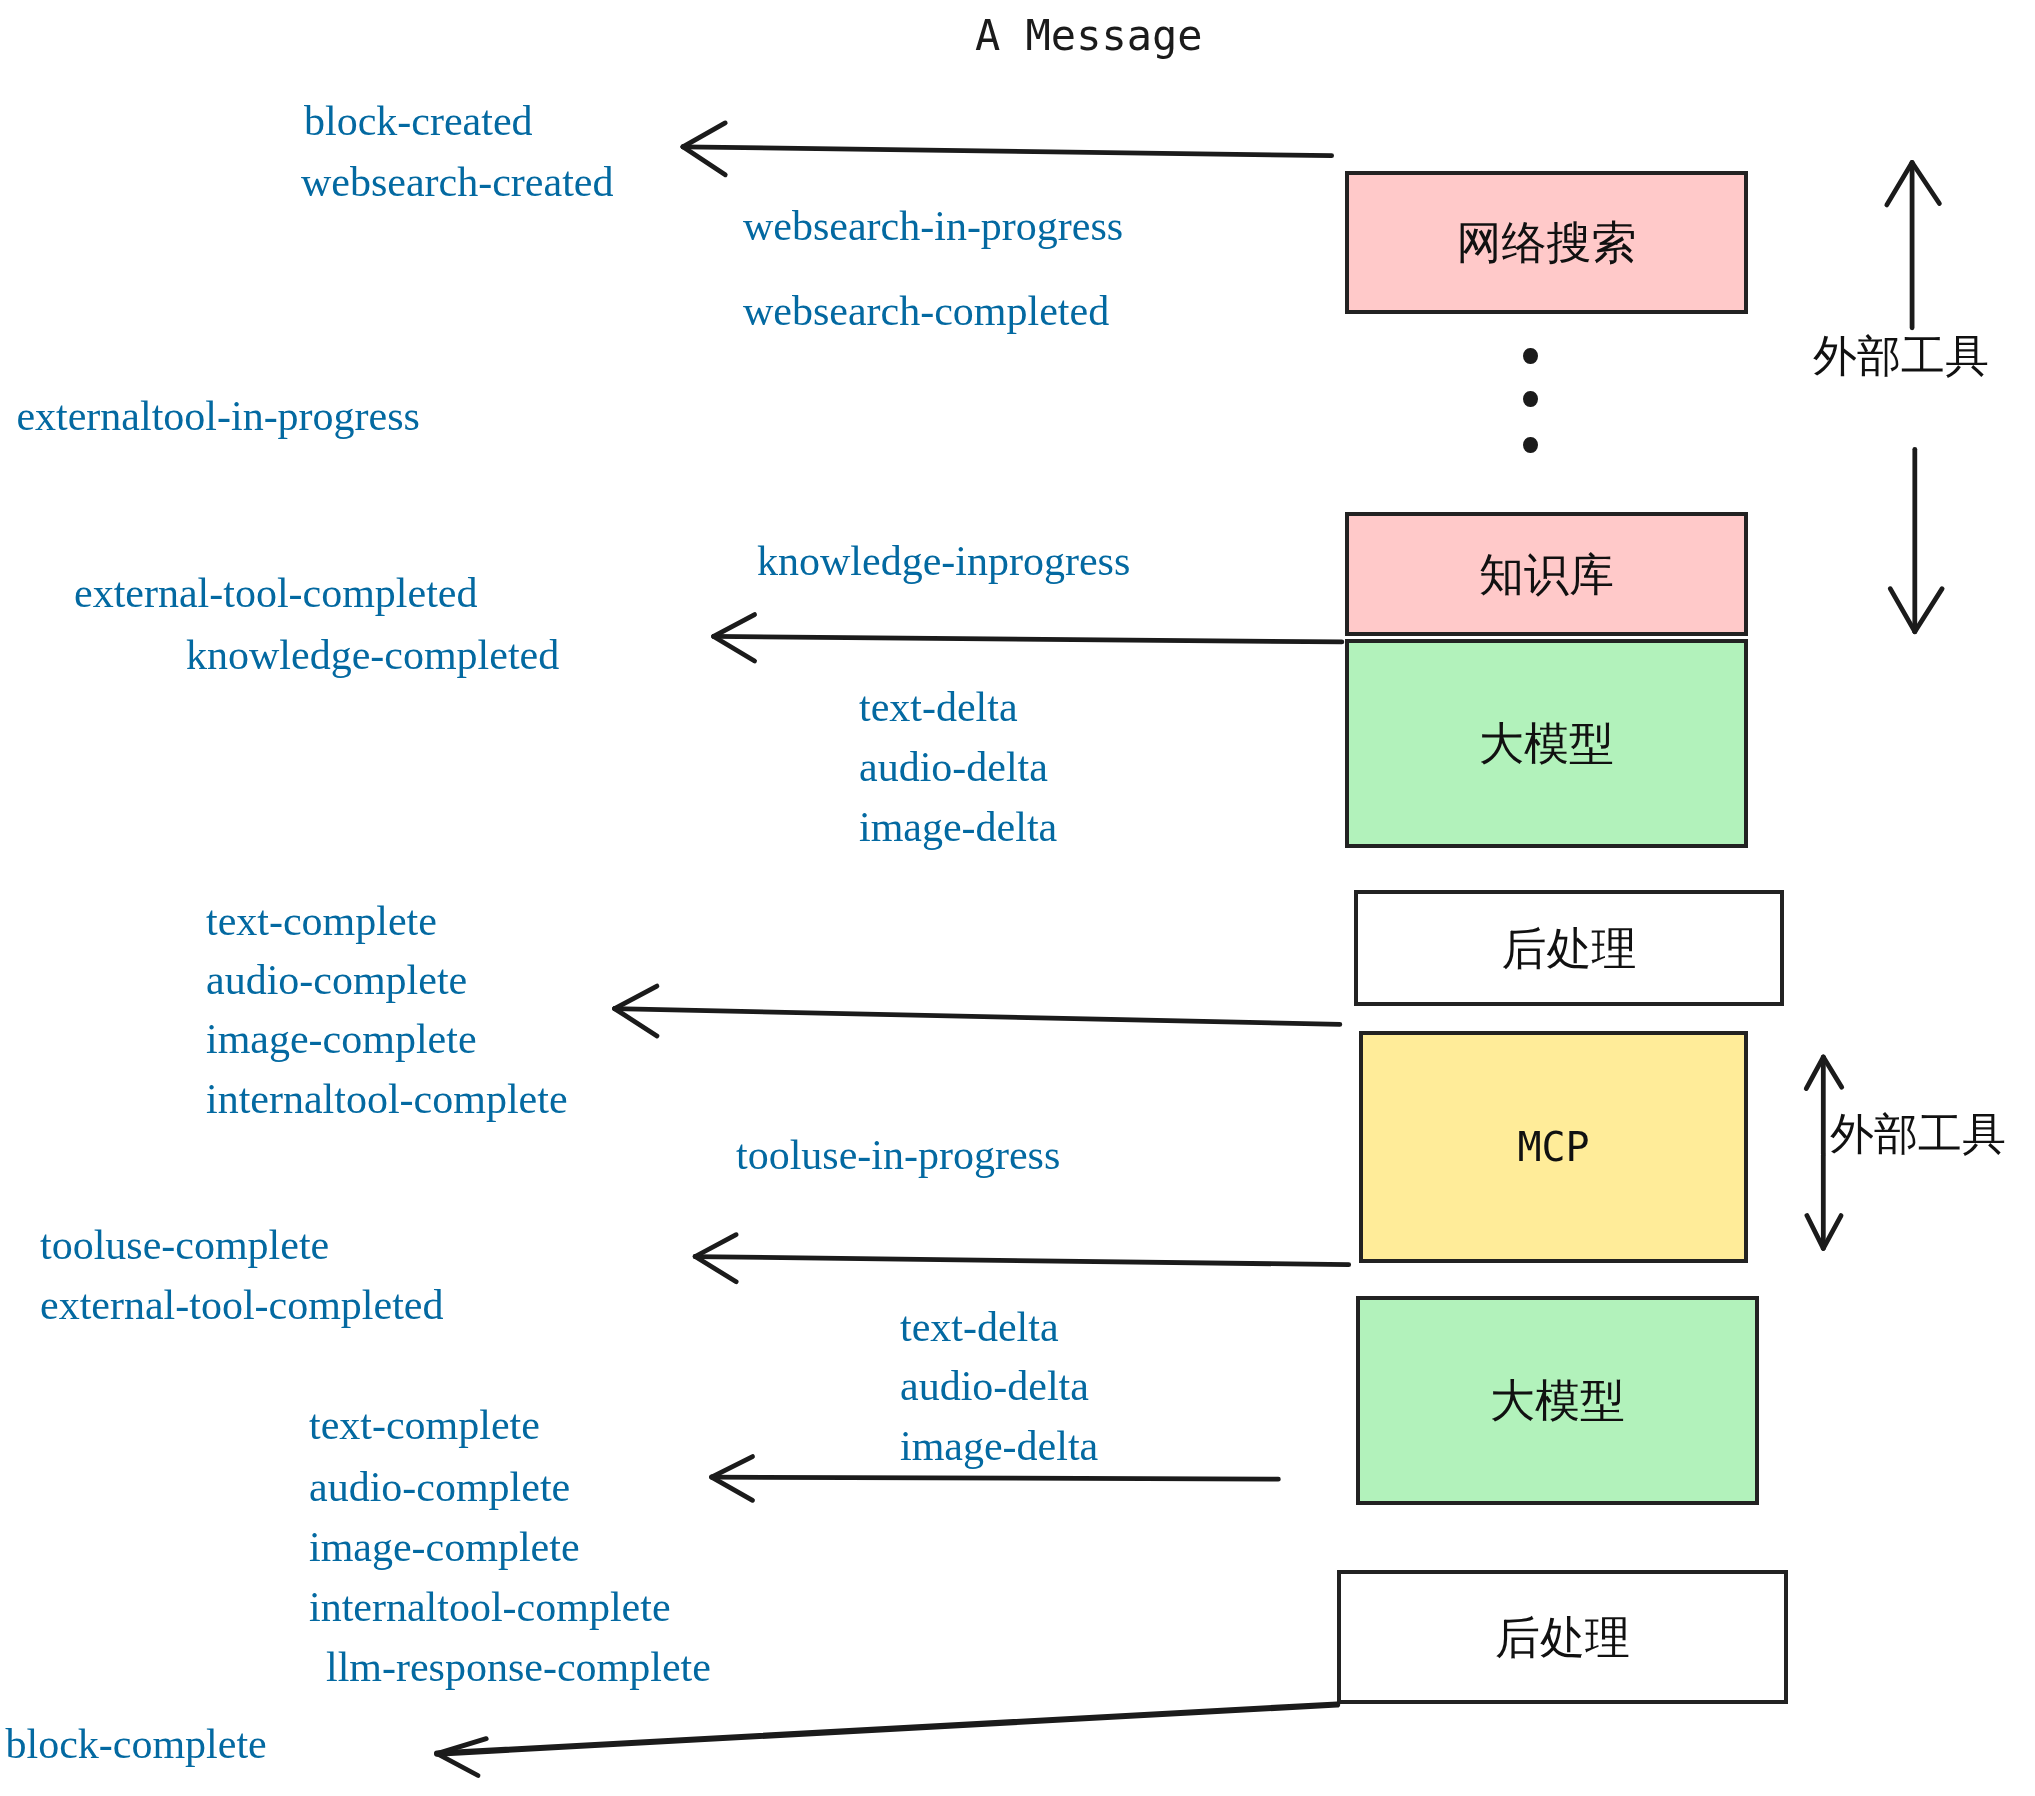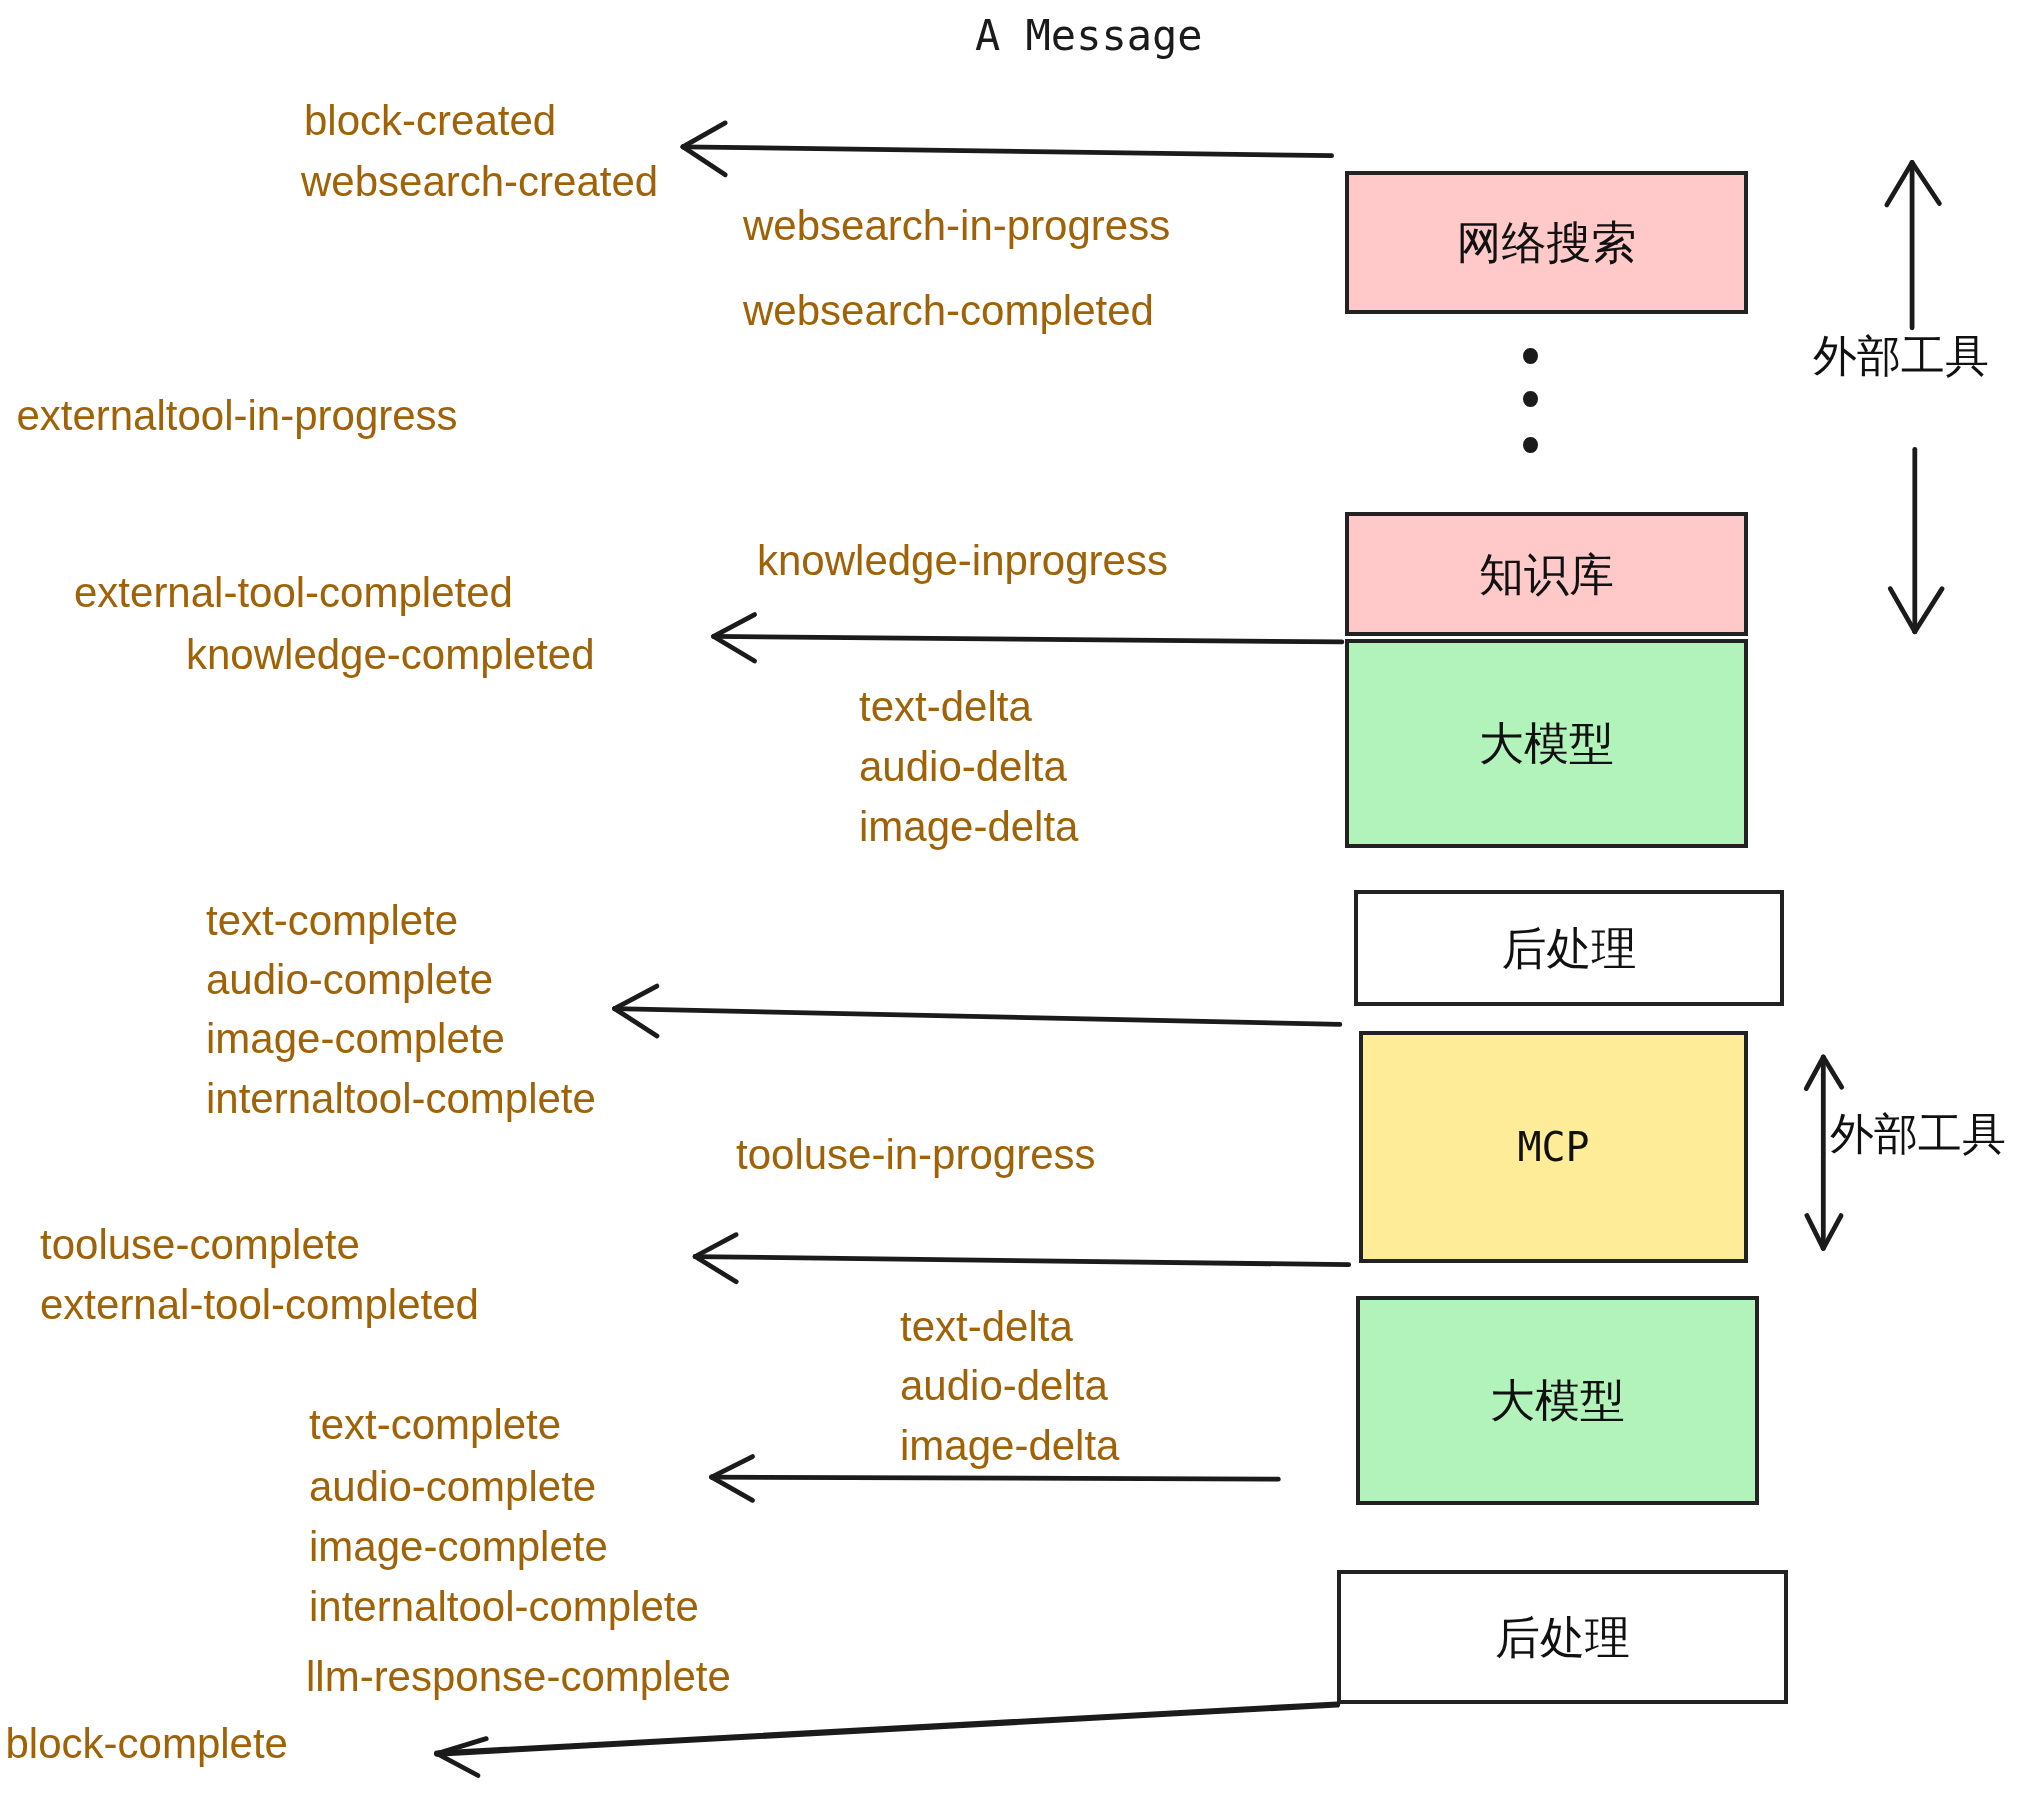--- a/index.html
+++ b/index.html
@@ -10,24 +10,24 @@
   #canvas {
     position: relative;
     width: 2035px;
     height: 1796px;
     background: #ffffff;
     font-family: "DejaVu Sans Mono", "Liberation Mono", monospace;
     overflow: hidden;
   }
   .evt {
     position: absolute;
-    font-family: Liberation Sans, sans-serif;
+    font-family: Liberation Serif, serif;
     font-size: 42px;
     line-height: 1;
-    color: #a16207;
+    color: #0369a1;
     white-space: nowrap;
     letter-spacing: 0px;
   }
   .title {
     position: absolute;
     font-family: "DejaVu Sans Mono", "Liberation Mono", monospace;
     font-size: 42px;
     line-height: 1;
     color: #1b1b1b;
     white-space: nowrap;
@@ -106,21 +106,21 @@
   <div class="evt" style="left:40px;   top:1284px;">external-tool-completed</div>
 
   <div class="evt" style="left:900px; top:1306px;">text-delta</div>
   <div class="evt" style="left:900px; top:1365px;">audio-delta</div>
   <div class="evt" style="left:900px; top:1425px;">image-delta</div>
 
   <div class="evt" style="left:309px;  top:1404px;">text-complete</div>
   <div class="evt" style="left:309px;  top:1466px;">audio-complete</div>
   <div class="evt" style="left:309px;  top:1526px;">image-complete</div>
   <div class="evt" style="left:309px;  top:1586px;">internaltool-complete</div>
-  <div class="evt" style="left:306px;  top:1646px;margin-top:10px;">llm-response-complete</div>
+  <div class="evt" style="left:326px;  top:1646px;">llm-response-complete</div>
   <div class="evt" style="left:5.5px;    top:1723px;">block-complete</div>
 
   <div class="node" style="left:1345px; top:171px; width:403px; height:143px; background:#FFC9C9;">
     <span>网络搜索</span>
   </div>
 
   <div class="dot" style="left:1523px; top:348px;"></div>
   <div class="dot" style="left:1523px; top:391px;"></div>
   <div class="dot" style="left:1523px; top:437px;"></div>
 

